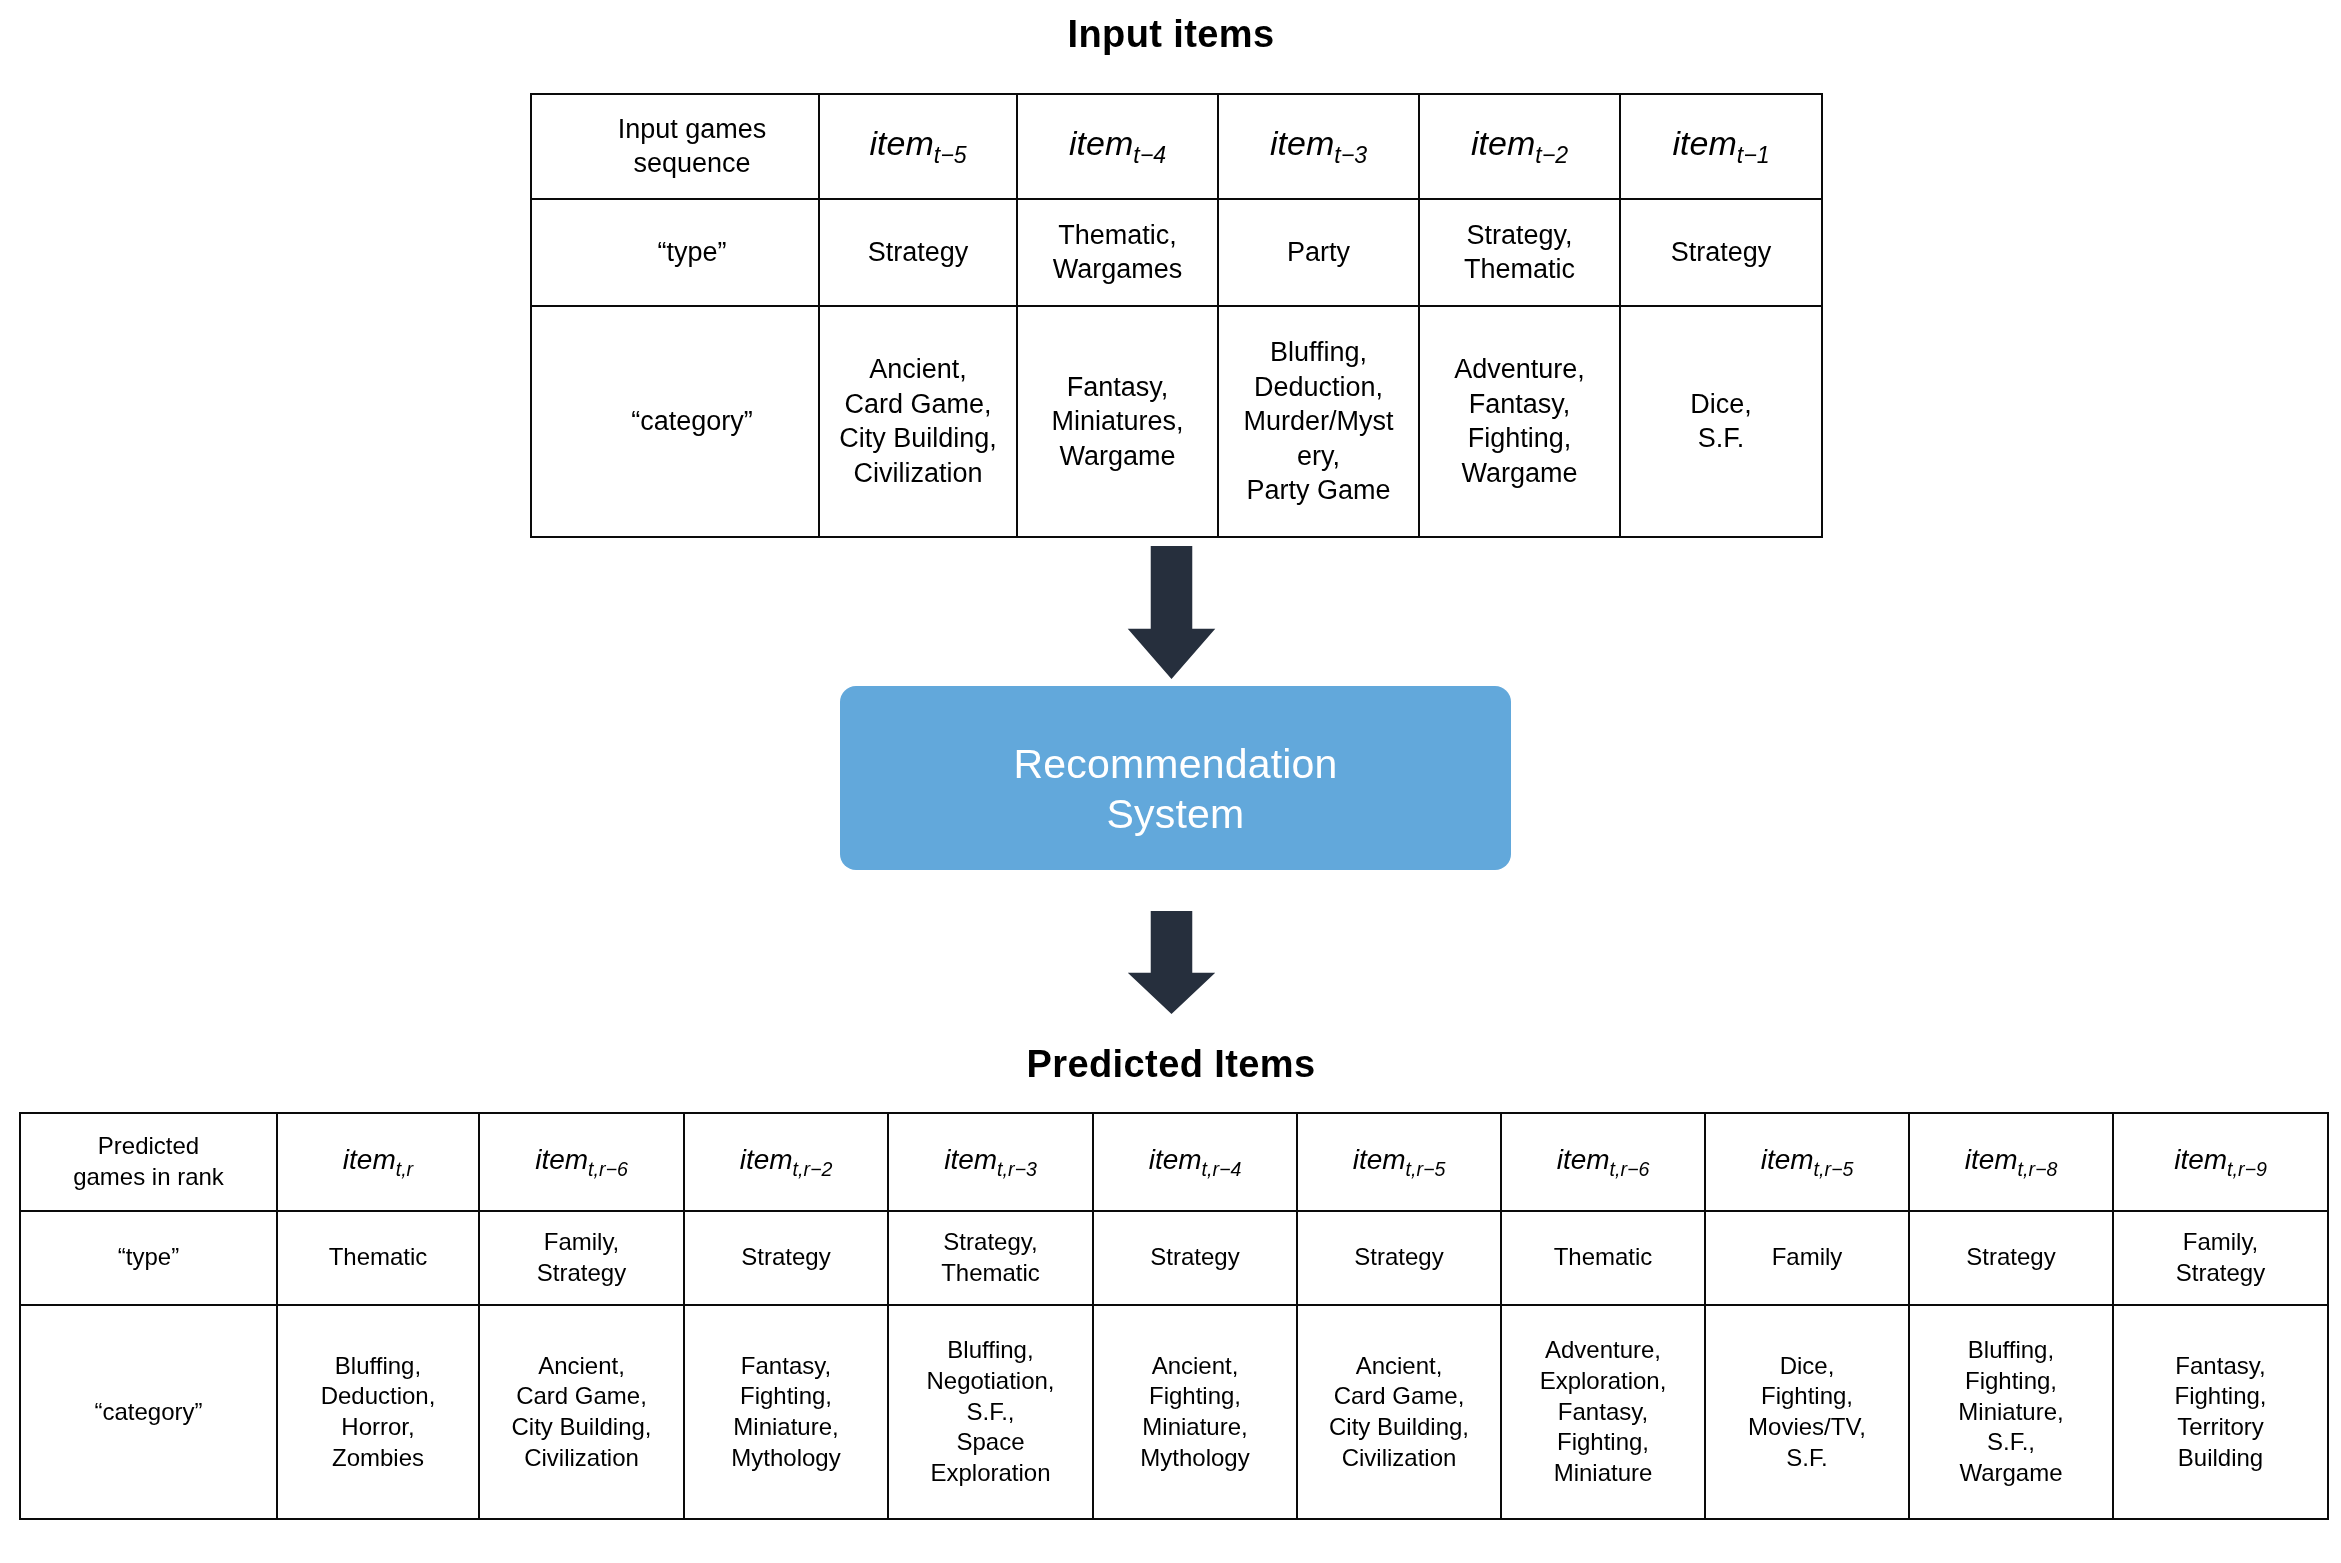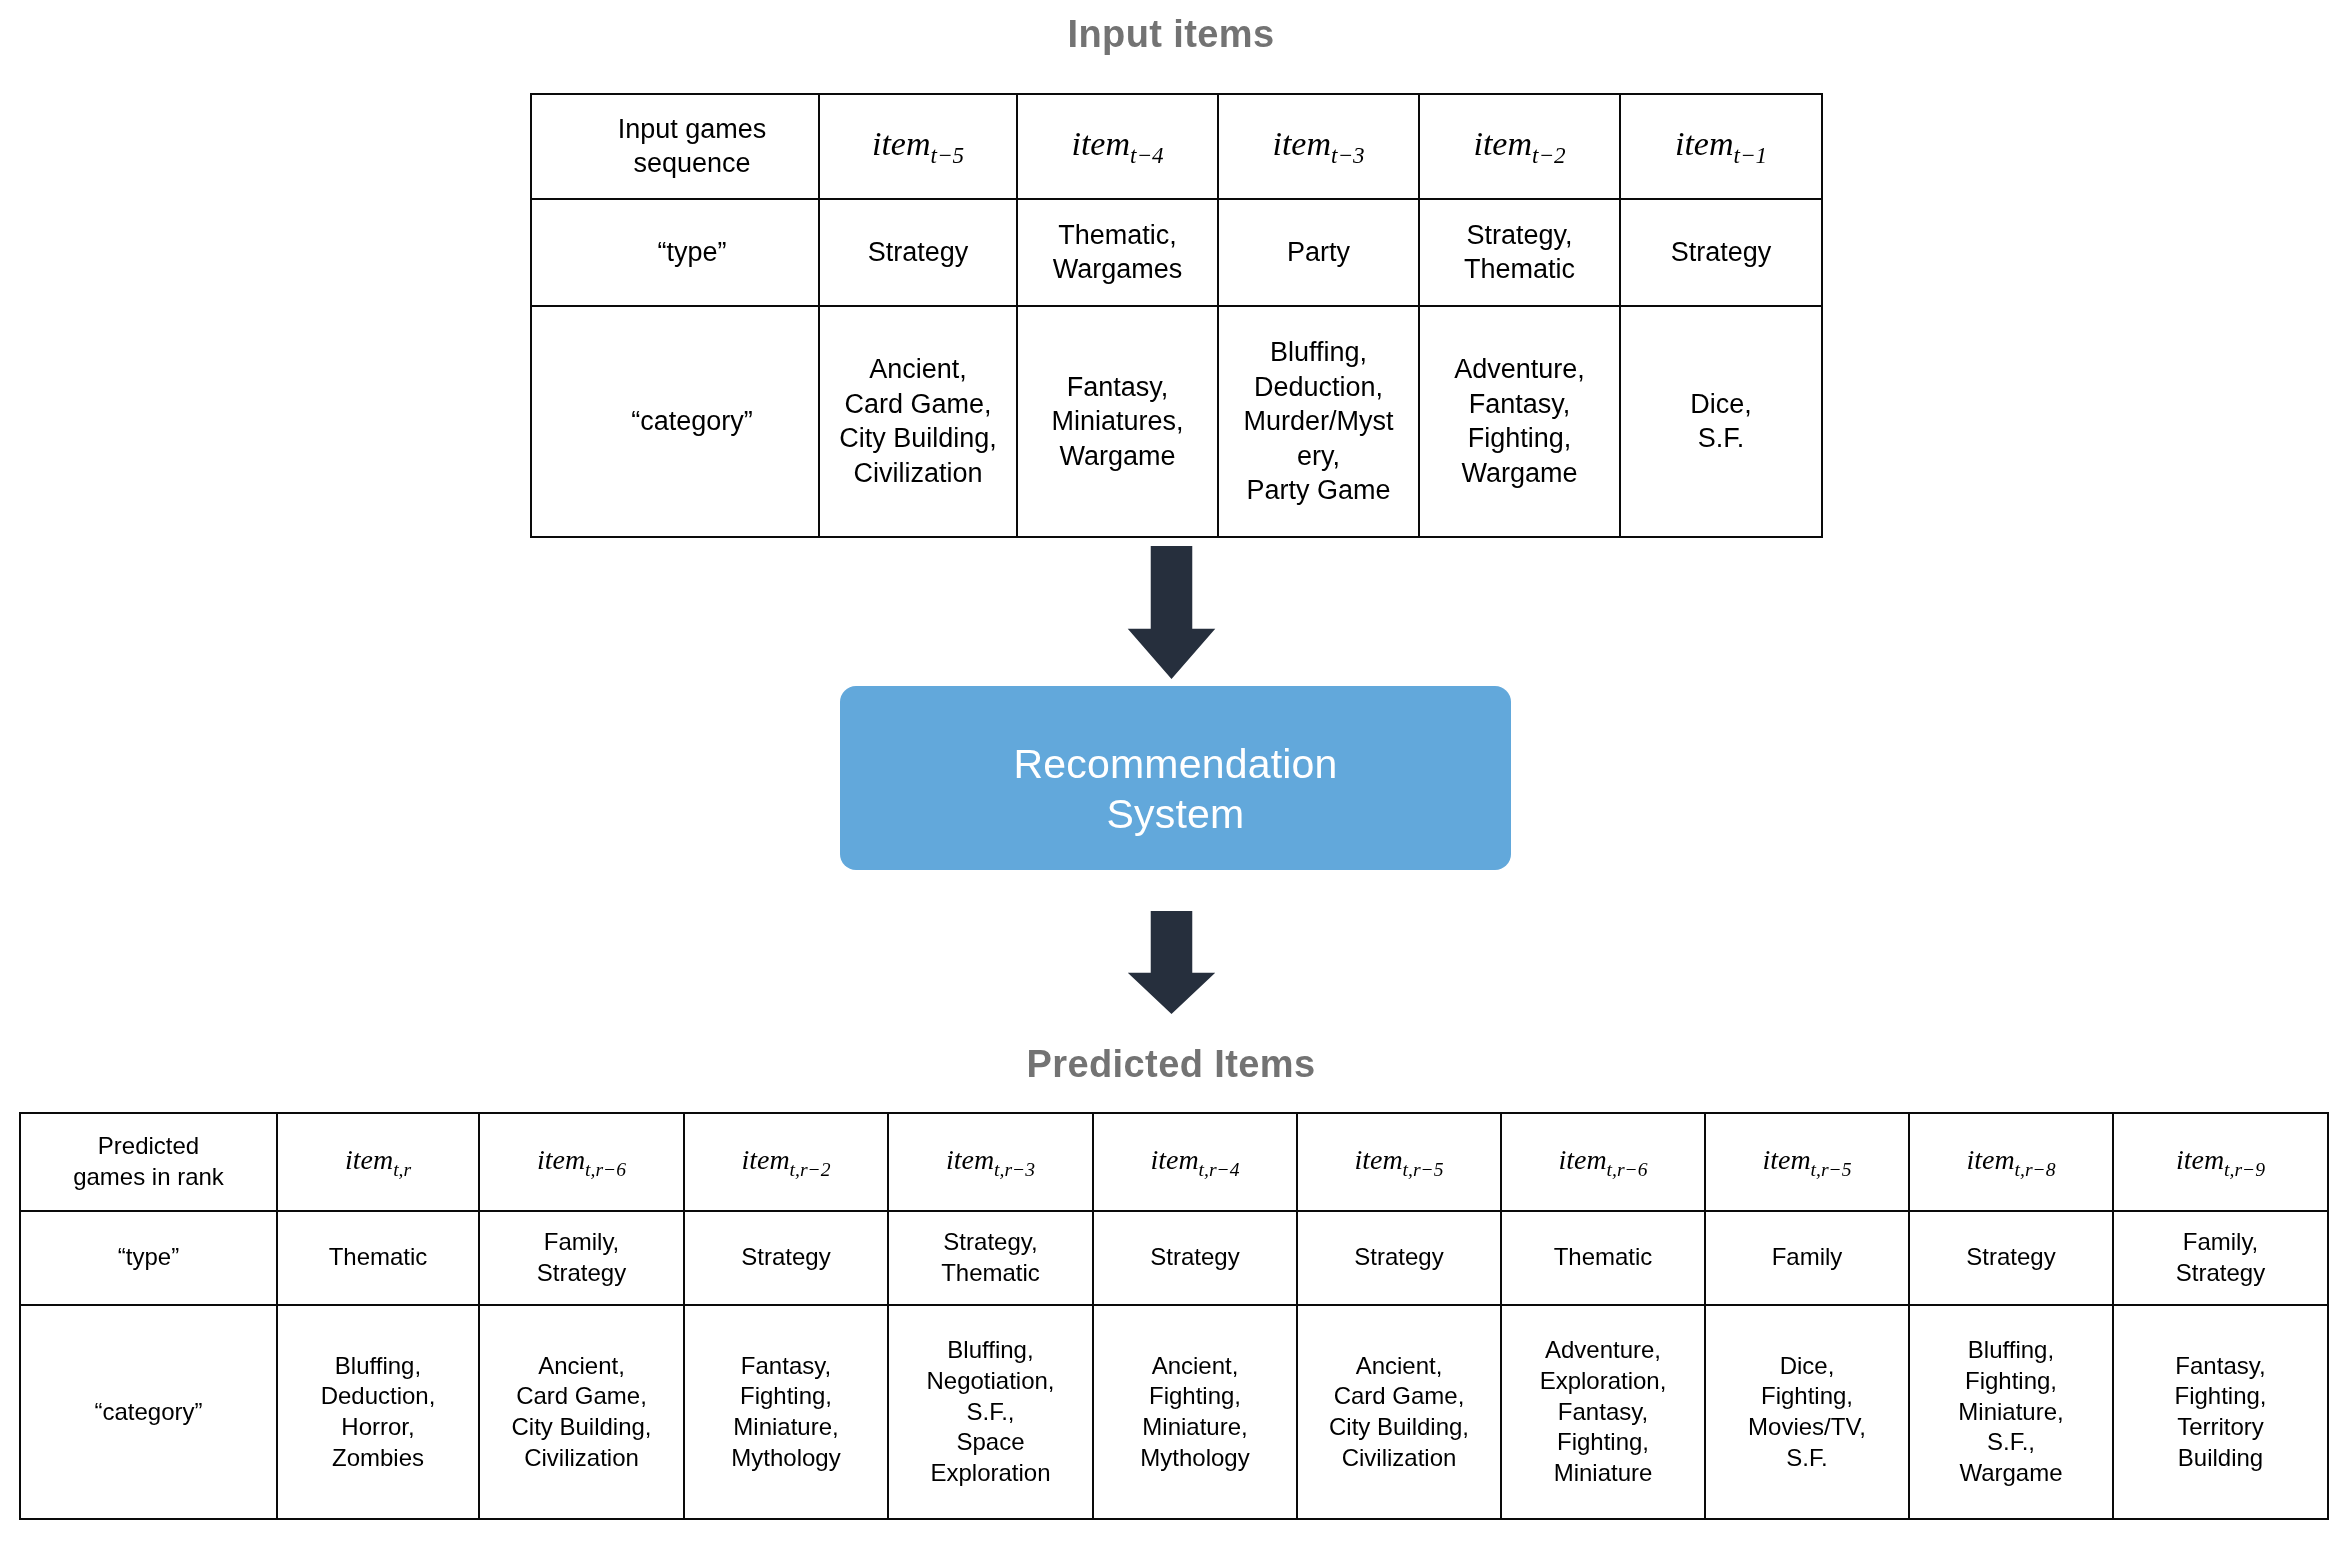--- a/index.html
+++ b/index.html
@@ -17,21 +17,21 @@
   }
 
   
   .section-title {
     position: absolute;
     width: 100%;
     text-align: center;
     font-size: 38px;
     font-weight: bold;
     letter-spacing: 0.4px;
-    color: #737373;
+    color: #000000;
   }
   #input-title  { top: 13.3px; }
   #predicted-title { top: 1043px; }
 
   
   table.diagram-table {
     position: absolute;
     border-collapse: collapse;
     table-layout: fixed;
     background: #ffffff;
@@ -53,21 +53,21 @@
     width: 1290px;
   }
   #input-table td { font-size: 27px; }
   #input-table .row-head-cell { font-size: 27px; padding-left: 40px; }
   #input-table tr.head-row td { height: 94px; }
   #input-table tr.type-row td { height: 96px; }
   #input-table tr.cat-row  td { height: 221px; }
 
   
   .item-label {
-    font-family: Liberation Serif, serif;
+    font-family: Liberation Sans, sans-serif;
     font-style: italic;
     font-size: 34px;
     white-space: nowrap;
     letter-spacing: 0px;
   }
   .item-label .sub {
     font-size: 0.68em;
     vertical-align: sub;
     font-style: italic;
   }

